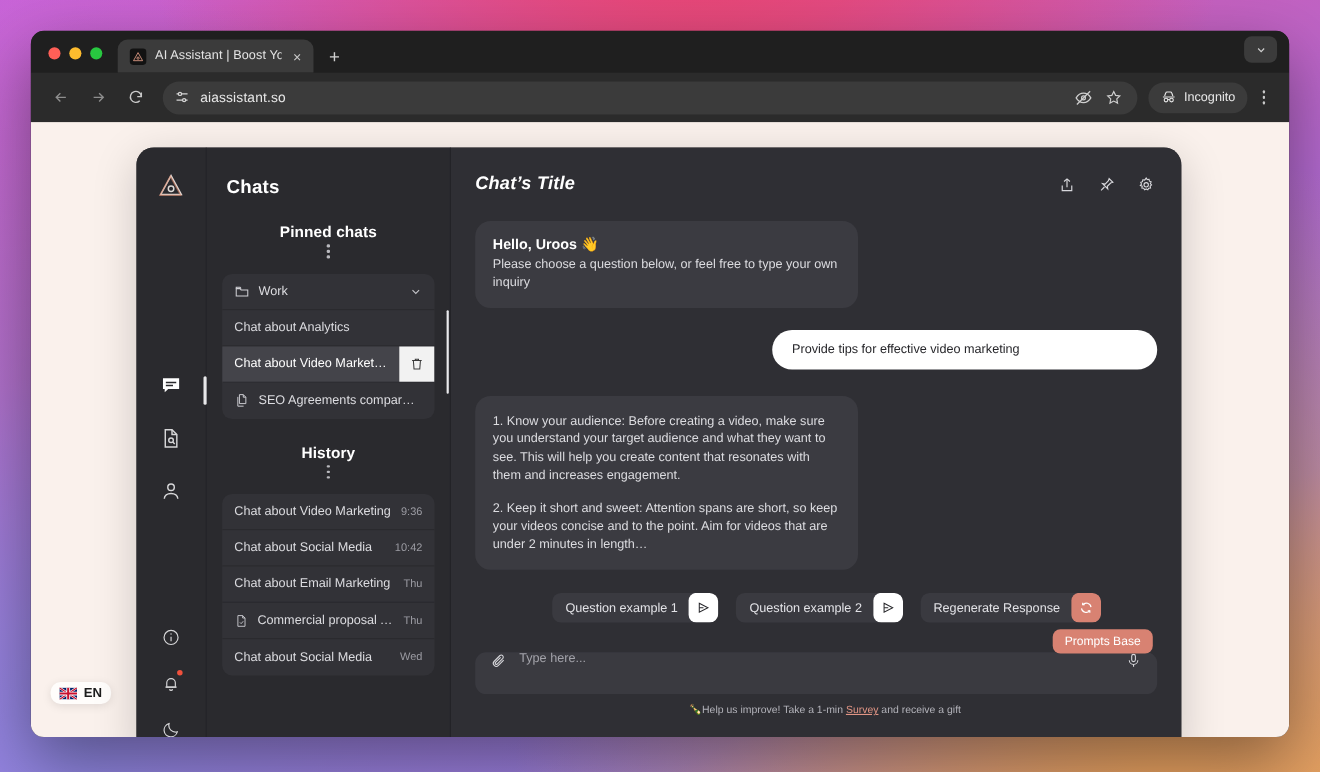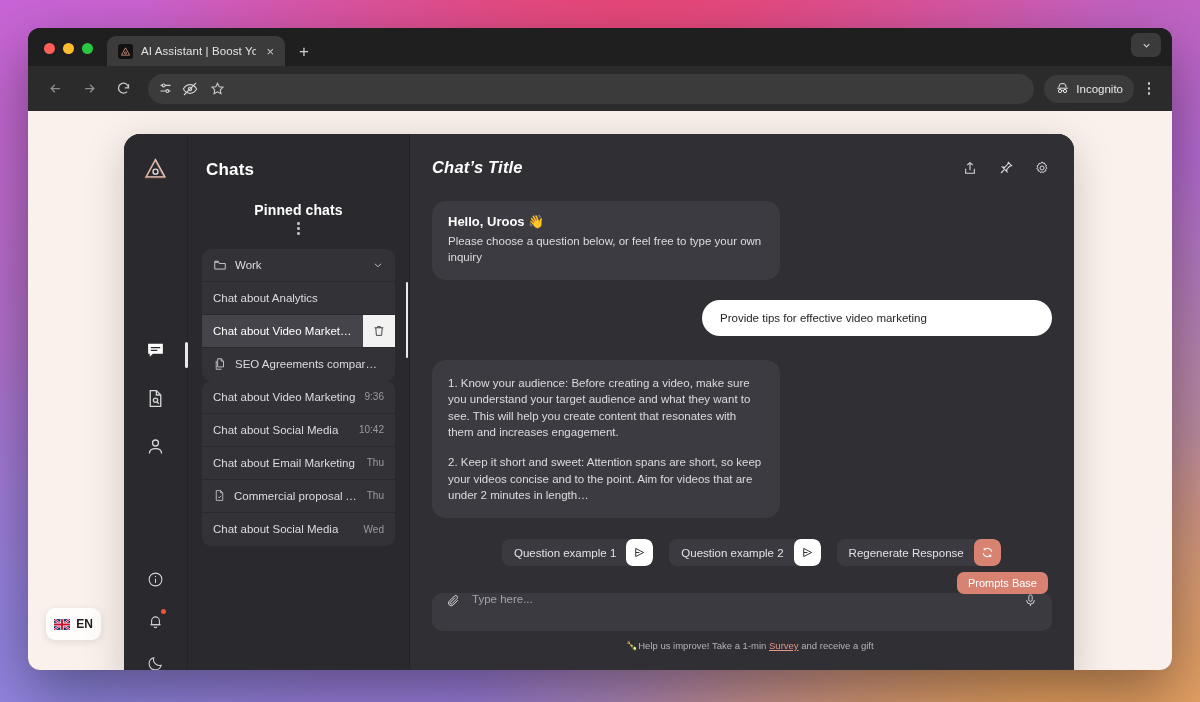--- a/index.html
+++ b/index.html
@@ -66,21 +66,21 @@
     display: flex; align-items: center; gap: 6px; height: 28px; padding: 0 11px;
     background: #3b3b3b; border-radius: 15px; color: #e8e8e8; font-size: 11.5px;
   }
   .kebab-v { width: 22px; display: flex; flex-direction: column; align-items: center; gap: 2.5px; }
   .kebab-v i { width: 2.5px; height: 2.5px; border-radius: 50%; background: #c9c9c9; display: block; }
 
   
   .page { position: relative; height: 559px; background: #faf1ec; overflow: hidden; }
 
   .lang-badge {
-    position: absolute; left: 18px; bottom: 30px; width: 55px; height: 32px;
+    position: absolute; left: 18px; bottom: 30px; width: 55px; height: 20px;
     background: #fffdfb; border-radius: 9px; box-shadow: 0 2px 9px rgba(0,0,0,.10);
     display: flex; align-items: center; justify-content: center; gap: 6px;
     font-size: 12px; font-weight: 700; color: #1d1d1d;
   }
   .flag { width: 16px; height: 11px; border-radius: 1px; display: block; }
 
   
   .app {
     position: absolute; left: 96px; top: 23px; width: 950px; height: 550px;
     background: #2a2a2e; border-radius: 16px 16px 0 0; overflow: hidden;
@@ -246,20 +246,21 @@
 
     <div class="omnibox">
       <span>
         <svg width="15" height="15" viewBox="0 0 24 24" fill="none" stroke="#d6d6d6" stroke-width="1.8">
           <circle cx="9" cy="7" r="2.3"></circle>
             <path d="M11.5 7H20M4 7h3"></path>
           <circle cx="15" cy="16" r="2.3"></circle>
             <path d="M4 16h8.5M17.5 16H20"></path>
         </svg>
       </span>
+      <span class="omni-url">aiassistant.so</span>
       <span class="omni-icons">
         <span>
           <svg width="16" height="16" viewBox="0 0 24 24" fill="none" stroke="currentColor" stroke-width="1.7">
             <path d="M2 12s3.8-6.5 10-6.5S22 12 22 12s-3.8 6.5-10 6.5S2 12 2 12z"></path>
             <circle cx="12" cy="12" r="2.6"></circle>
               <path d="M3 21L21 3"></path>
           </svg>
         </span>
         <span>
           <svg width="15" height="15" viewBox="0 0 24 24" fill="none" stroke="currentColor" stroke-width="1.7">
@@ -408,20 +409,28 @@
               <svg width="14" height="14" viewBox="0 0 24 24" fill="none" stroke="#d0d0d5" stroke-width="1.5">
                 <path d="M8 3h6l4 4v10H8z"></path>
                   <path d="M14 3v4h4"></path>
                   <path d="M5.5 6.5V21h9"></path>
               </svg>
             </span>
             <span class="lbl">SEO Agreements compar…</span>
           </div>
         </div>
 
+        <div class="sec-head">
+          <span class="t">History</span>
+          <span class="kebab">
+              <i></i>
+              <i></i>
+              <i></i>
+            </span>
+        </div>
 
         <div class="group">
           <div class="row">
             <span class="lbl">Chat about Video Marketing</span>
             <span class="time">9:36</span>
           </div>
           <div class="row">
             <span class="lbl">Chat about Social Media</span>
             <span class="time">10:42</span>
           </div>

